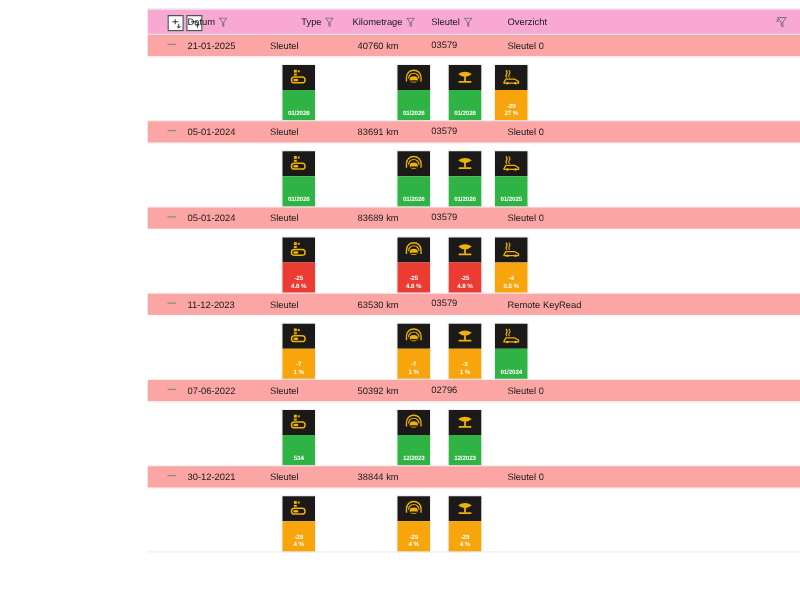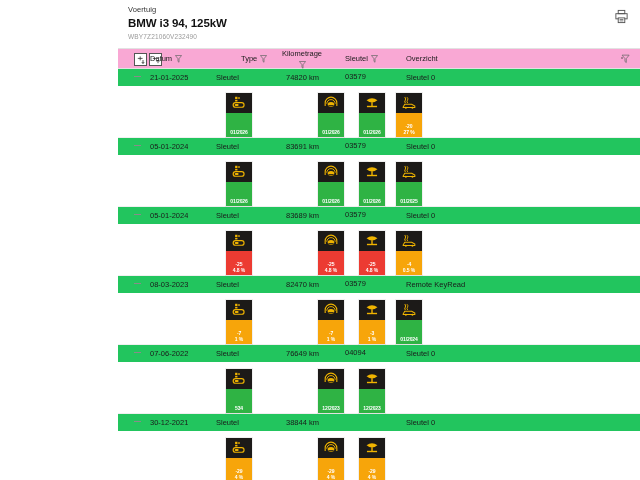--- a/index.html
+++ b/index.html
@@ -38,21 +38,21 @@
       font-size:7.5px;color:#1a1a1a;white-space:nowrap;}
   .ch .lbl{font-size:7.5px;}
   .expand-grp{position:absolute;left:16px;top:4px;display:flex;gap:2px;}
   .sqbtn{width:11px;height:11px;border:1px solid #555;display:flex;align-items:center;
          justify-content:center;cursor:pointer;background:#fff;}
   .funnel{display:inline-block;cursor:pointer;}
 
   
   .rows{position:relative;}
   .row-head{
-    position:relative;height:17px;background:#22c55e;border-bottom:1px solid #fff;
+    position:relative;height:17px;background:#fca5a5;border-bottom:1px solid #fff;
     display:flex;align-items:center;font-size:7.5px;color:#1a1a1a;
   }
   .row-head .cell{position:absolute;white-space:nowrap;overflow:hidden;}
   .dash{position:absolute;left:16px;top:7px;width:7px;height:1px;background:#8a8a8a;cursor:pointer;}
   .rh-date{left:32px;}
   .rh-type{left:98px;}
   .rh-km{left:168px;}
   .rh-dealer{left:227px;width:76px;line-height:8.5px;}
   .rh-ov{left:288px;}
 
@@ -83,35 +83,20 @@
   .b3{left:278px;}
 
   svg{display:block;}
 </style>
 </head>
 <body>
 
 <div id="app">
   <div class="panel">
 
-    <div class="hdr">
-      <div class="hdr-kicker">Voertuig</div>
-      <div class="hdr-title">BMW i3 94, 125kW</div>
-      <div class="hdr-vin">WBY7Z21060V232490</div>
-
-      <div class="print-btn">
-        <svg width="15" height="15" viewBox="0 0 16 16">
-          <rect x="4.5" y="1.5" width="7" height="3.5" fill="none" stroke="#555" stroke-width="1"></rect>
-          <rect x="2" y="5" width="12" height="5.5" fill="none" stroke="#555" stroke-width="1"></rect>
-          <rect x="4.5" y="9.5" width="7" height="5" fill="#fff" stroke="#555" stroke-width="1"></rect>
-          <line x1="6" y1="11.2" x2="10" y2="11.2" stroke="#555" stroke-width=".8"></line>
-          <line x1="6" y1="12.7" x2="10" y2="12.7" stroke="#555" stroke-width=".8"></line>
-        </svg>
-      </div>
-    </div>
 
     <div class="colhdr">
 
       <div class="expand-grp">
         <div class="sqbtn">
           <svg width="8" height="8" viewBox="0 0 10 10">
             <line x1="1" y1="3" x2="7" y2="3" stroke="#333" stroke-width="1"></line>
             <line x1="4" y1="0.5" x2="4" y2="5.5" stroke="#333" stroke-width="1"></line>
             <line x1="7.5" y1="5" x2="7.5" y2="9" stroke="#333" stroke-width="1"></line>
             <path d="M6 7.5 L7.5 9.5 L9 7.5" fill="none" stroke="#333" stroke-width="1"></path>
@@ -137,21 +122,21 @@
 
       <div class="ch" style="left:87px;margin-left:36px;">
         <span class="lbl">Type</span>
         <span class="funnel">
           <svg width="7" height="8" viewBox="0 0 8 9">
               <path d="M0.5 0.5 H7.5 L4.6 4.2 V8.2 L3.4 7.2 V4.2 Z" fill="none" stroke="#666" stroke-width=".8"></path>
             </svg>
         </span>
       </div>
 
-      <div class="ch" style="left:164px;flex-direction:column;">
+      <div class="ch" style="left:164px;">
         <span class="lbl">Kilometrage</span>
         <span class="funnel">
           <svg width="7" height="8" viewBox="0 0 8 9">
               <path d="M0.5 0.5 H7.5 L4.6 4.2 V8.2 L3.4 7.2 V4.2 Z" fill="none" stroke="#666" stroke-width=".8"></path>
             </svg>
         </span>
       </div>
 
       <div class="ch" style="left:227px;">
         <span class="lbl">Sleutel</span>
@@ -174,21 +159,21 @@
           </svg>
         </span>
       </div>
     </div>
 
     <div class="rows">
         <div class="row-head">
           <span class="dash"></span>
           <span class="cell rh-date">21-01-2025</span>
           <span class="cell rh-type">Sleutel</span>
-          <span class="cell rh-km">74820 km</span>
+          <span class="cell rh-km">40760 km</span>
           <span class="cell rh-dealer">03579</span>
           <span class="cell rh-ov">Sleutel 0</span>
         </div>
         <div class="row-body">
           <div class="badge b0">
             <div class="ico">
               <svg width="16" height="14" viewBox="0 0 20 18">
       <rect x="5" y="1" width="3" height="3" fill="#f0b400"></rect>
       <rect x="9" y="1.6" width="2" height="2" fill="#f0b400"></rect>
       <rect x="5" y="5" width="3" height="2" fill="#f0b400"></rect>
@@ -372,23 +357,23 @@
     </svg>
             </div>
             <div class="val o">
               <span>-4</span>
               <span class="v2">0.5 %</span>
             </div>
           </div>
         </div>
         <div class="row-head">
           <span class="dash"></span>
-          <span class="cell rh-date">08-03-2023</span>
+          <span class="cell rh-date">11-12-2023</span>
           <span class="cell rh-type">Sleutel</span>
-          <span class="cell rh-km">82470 km</span>
+          <span class="cell rh-km">63530 km</span>
           <span class="cell rh-dealer">03579</span>
           <span class="cell rh-ov">Remote KeyRead</span>
         </div>
         <div class="row-body">
           <div class="badge b0">
             <div class="ico">
               <svg width="16" height="14" viewBox="0 0 20 18">
       <rect x="5" y="1" width="3" height="3" fill="#f0b400"></rect>
       <rect x="9" y="1.6" width="2" height="2" fill="#f0b400"></rect>
       <rect x="5" y="5" width="3" height="2" fill="#f0b400"></rect>
@@ -442,22 +427,22 @@
             </div>
             <div class="val g">
               <span>01/2024</span>
             </div>
           </div>
         </div>
         <div class="row-head">
           <span class="dash"></span>
           <span class="cell rh-date">07-06-2022</span>
           <span class="cell rh-type">Sleutel</span>
-          <span class="cell rh-km">76649 km</span>
-          <span class="cell rh-dealer">04094</span>
+          <span class="cell rh-km">50392 km</span>
+          <span class="cell rh-dealer">02796</span>
           <span class="cell rh-ov">Sleutel 0</span>
         </div>
         <div class="row-body">
           <div class="badge b0">
             <div class="ico">
               <svg width="16" height="14" viewBox="0 0 20 18">
       <rect x="5" y="1" width="3" height="3" fill="#f0b400"></rect>
       <rect x="9" y="1.6" width="2" height="2" fill="#f0b400"></rect>
       <rect x="5" y="5" width="3" height="2" fill="#f0b400"></rect>
       <rect x="2.5" y="8.5" width="14" height="6" rx="3" fill="none" stroke="#f0b400" stroke-width="1.5"></rect>

